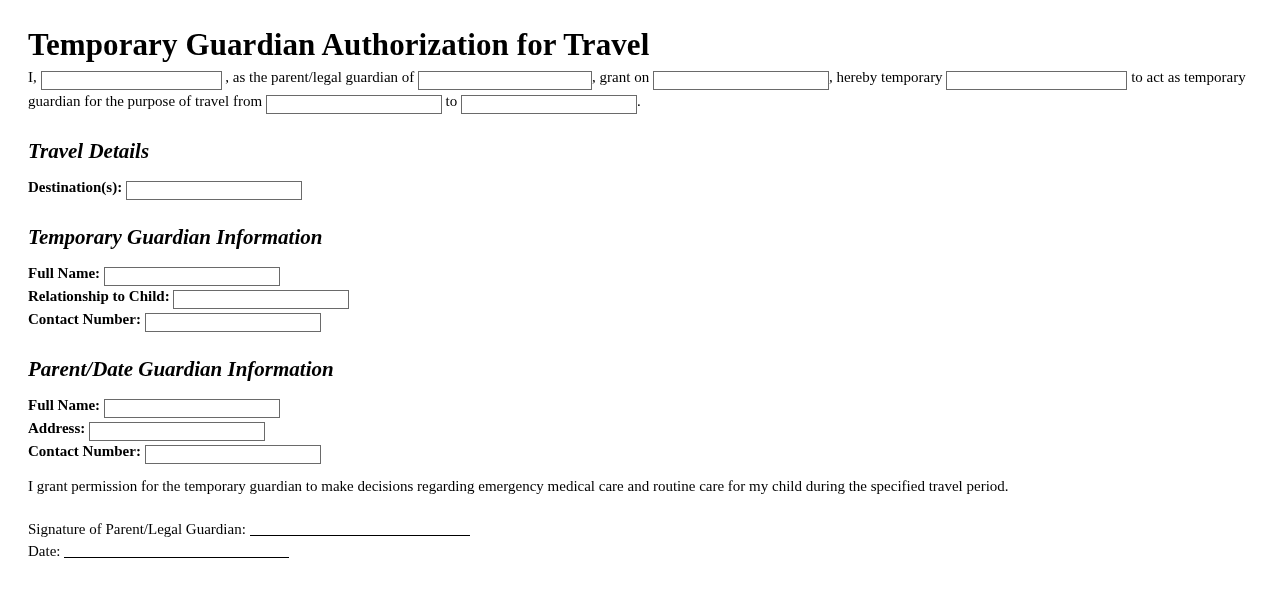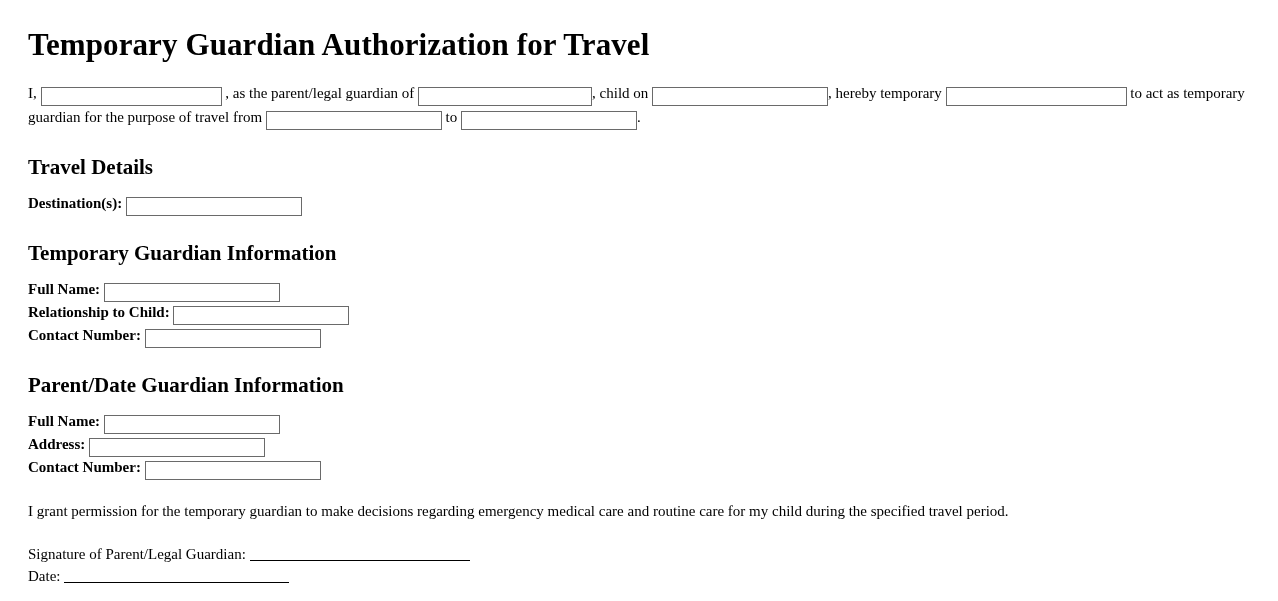--- a/index.html
+++ b/index.html
@@ -15,29 +15,30 @@
     color: #000000;
     overflow: hidden;
   }
   .page {
     padding: 14px 28px 0 28px;
     box-sizing: border-box;
   }
   h1.doc-title {
     font-size: 31px;
     font-weight: bold;
-    margin: 14px 0 20px 0;
+    margin: 14px 0 4px 0;
     letter-spacing: 0.1px;
     line-height: 1.1;
   }
   h2.section-title {
     font-size: 21px;
     font-weight: bold;
     margin: 26px 0 14px 0;
     line-height: 1.1;
+    font-style: italic;
   }
   .intro {
     line-height: 22px;
     margin-bottom: 2px;
   }
   .intro .seg {
     white-space: nowrap;
   }
   input.fld {
     font-family: "Liberation Serif", "DejaVu Serif", serif;
@@ -66,21 +67,21 @@
   .field-row {
     line-height: 21px;
     margin: 0;
     white-space: nowrap;
   }
   .field-row label {
     font-size: 15px;
     font-weight: bold;
   }
   .perm {
-    margin-top: 21px;
+    margin-top: 12px;
     line-height: 20px;
   }
   .sig-block {
     margin-top: 22px;
     line-height: 22px;
   }
   .sig-line {
     display: inline-block;
     border-bottom: 1px solid #000;
     height: 13px;
@@ -94,21 +95,21 @@
 
 <div class="page">
 
   <h1 class="doc-title">Temporary Guardian Authorization for Travel</h1>
 
   <div class="intro">
     <span class="seg">
       <span>I,</span>
       <input class="fld w-intro-1" type="text" value="" style="">
     </span><span>, as the parent/legal guardian of</span>
-    <input class="fld w-intro-2" type="text" value="" style=""><span>, child on</span>
+    <input class="fld w-intro-2" type="text" value="" style=""><span>, grant on</span>
     <input class="fld w-intro-3" type="text" value="" style=""><span>, hereby temporary</span>
     <input class="fld w-intro-4" type="text" value="" style="">
     <span>to act as</span>
     <span>temporary guardian for the purpose of travel from</span>
     <input class="fld w-intro-5" type="text" value="" style="">
     <span>to</span>
     <input class="fld w-intro-6" type="text" value="" style=""><span>.</span>
   </div>
 
   <h2 class="section-title">Travel Details</h2>

